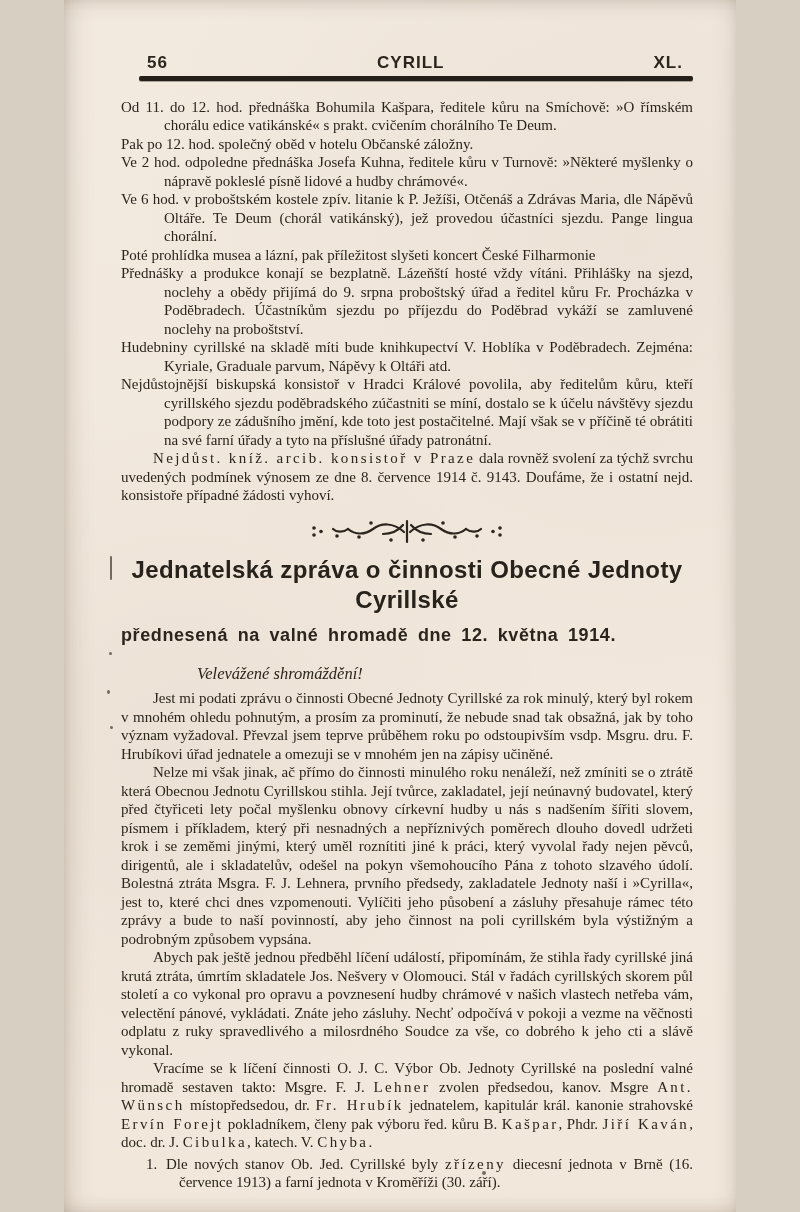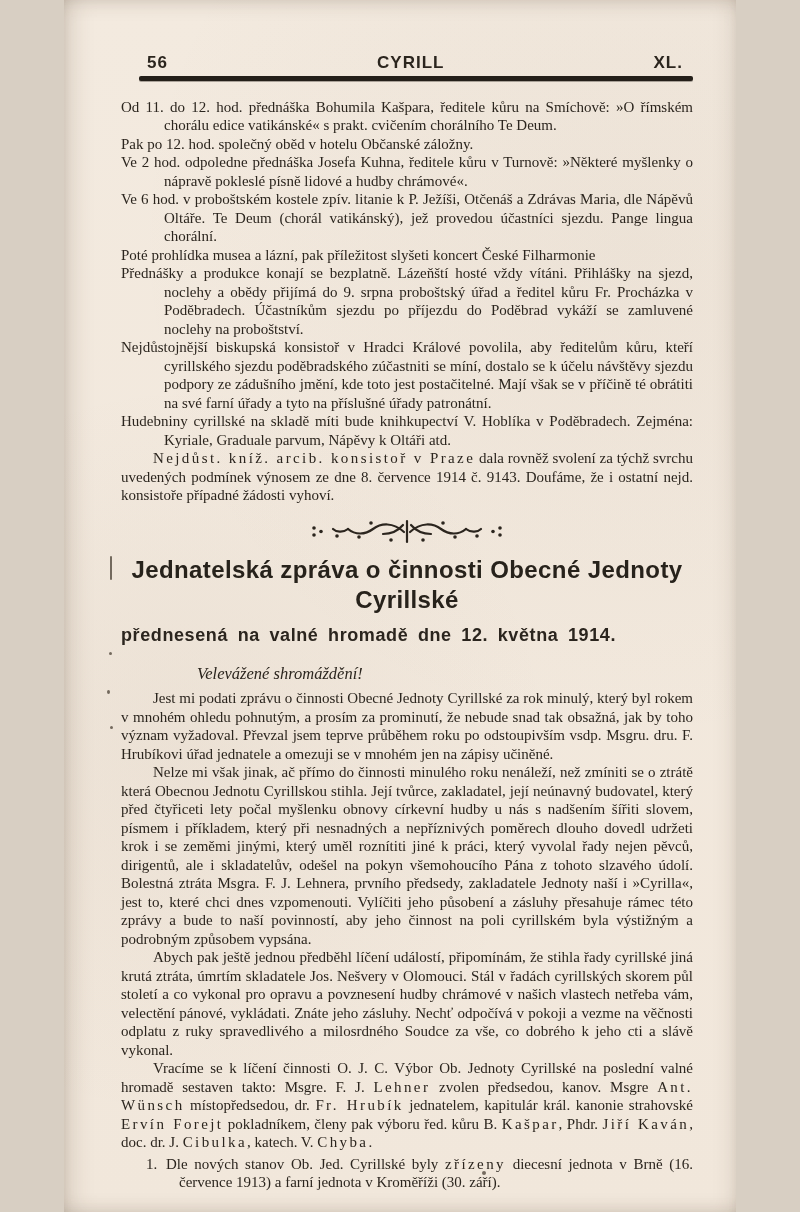--- a/index.html
+++ b/index.html
@@ -76,22 +76,22 @@
   </div>
   <div class="hdr-rule"></div>
 
   <div class="program">
       <p class="hang"><span>Od 11. do 12. hod. přednáška Bohumila Kašpara, ředitele kůru na Smíchově: »O římském chorálu edice vatikánské« s prakt. cvičením chorálního Te Deum.</span></p>
       <p class="hang"><span>Pak po 12. hod. společný oběd v hotelu Občanské záložny.</span></p>
       <p class="hang"><span>Ve 2 hod. odpoledne přednáška Josefa Kuhna, ředitele kůru v Turnově: »Některé myšlenky o nápravě pokleslé písně lidové a hudby chrámové«.</span></p>
       <p class="hang"><span>Ve 6 hod. v proboštském kostele zpív. litanie k P. Ježíši, Otčenáš a Zdrávas Maria, dle Nápěvů Oltáře. Te Deum (chorál vatikánský), jež provedou účastníci sjezdu. Pange lingua chorální.</span></p>
       <p class="hang"><span>Poté prohlídka musea a lázní, pak příležitost slyšeti koncert České Filharmonie</span></p>
       <p class="hang"><span>Přednášky a produkce konají se bezplatně. Lázeňští hosté vždy vítáni. Přihlášky na sjezd, noclehy a obědy přijímá do 9. srpna proboštský úřad a ředitel kůru Fr. Procházka v Poděbradech. Účastníkům sjezdu po příjezdu do Poděbrad vykáží se zamluvené noclehy na proboštství.</span></p>
+      <p class="hang"><span>Hudebniny cyrillské na skladě míti bude knihkupectví V. Hoblíka v Poděbradech. Zejména: Kyriale, Graduale parvum, Nápěvy k Oltáři atd.</span></p>
       <p class="hang"><span>Nejdůstojnější biskupská konsistoř v Hradci Králové povolila, aby ředitelům kůru, kteří cyrillského sjezdu poděbradského zúčastniti se míní, dostalo se k účelu návštěvy sjezdu podpory ze zádušního jmění, kde toto jest postačitelné. Mají však se v příčině té obrátiti na své farní úřady a tyto na příslušné úřady patronátní.</span></p>
-      <p class="hang"><span>Hudebniny cyrillské na skladě míti bude knihkupectví V. Hoblíka v Poděbradech. Zejména: Kyriale, Graduale parvum, Nápěvy k Oltáři atd.</span></p>
     </div>
 
   <div class="note">
       <p class="ind"><span class="sp">Nejdůst. kníž. arcib. konsistoř v Praze</span><span> dala rovněž svolení za týchž svrchu uvedených podmínek výnosem ze dne 8. července 1914 č. 9143. Doufáme, že i ostatní nejd. konsistoře případné žádosti vyhoví.</span></p>
     </div>
 
   <div class="ornament">
     <svg width="200" height="26" viewBox="0 0 200 26" aria-hidden="true">
       <g stroke="#2b251e" stroke-width="2.2" fill="none" stroke-linecap="round">
         <path d="M100 2 L100 23"></path>

